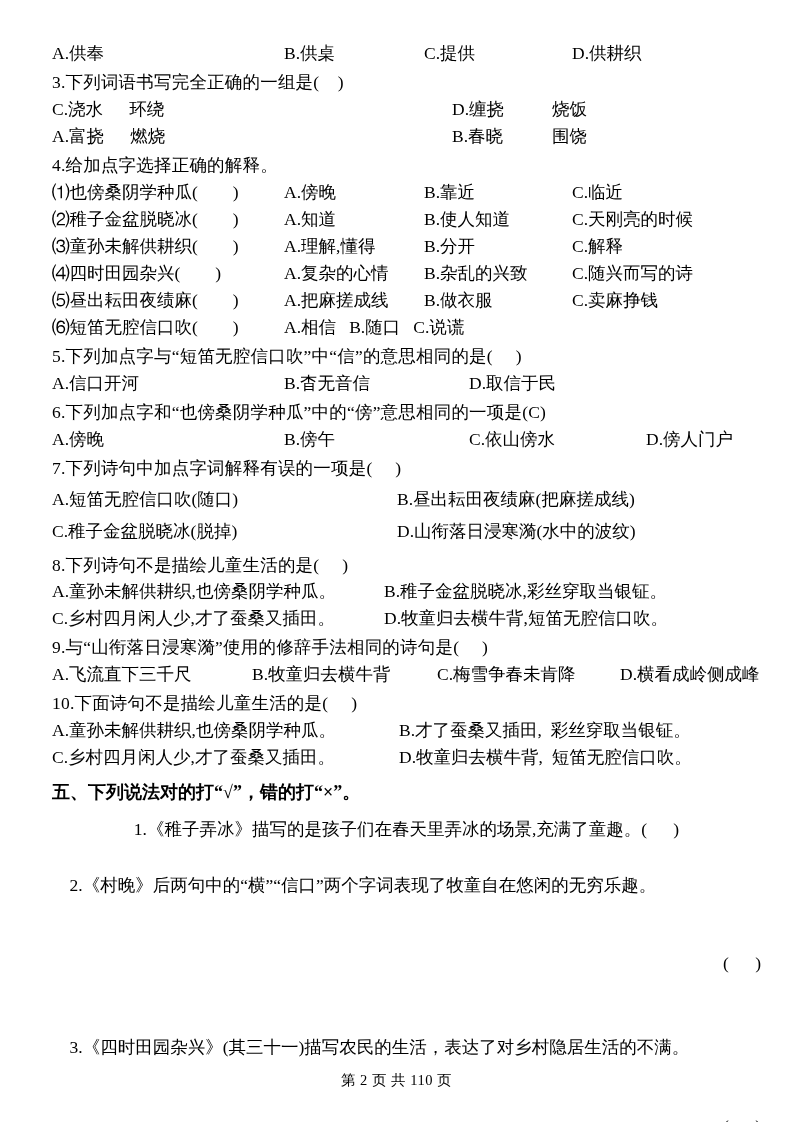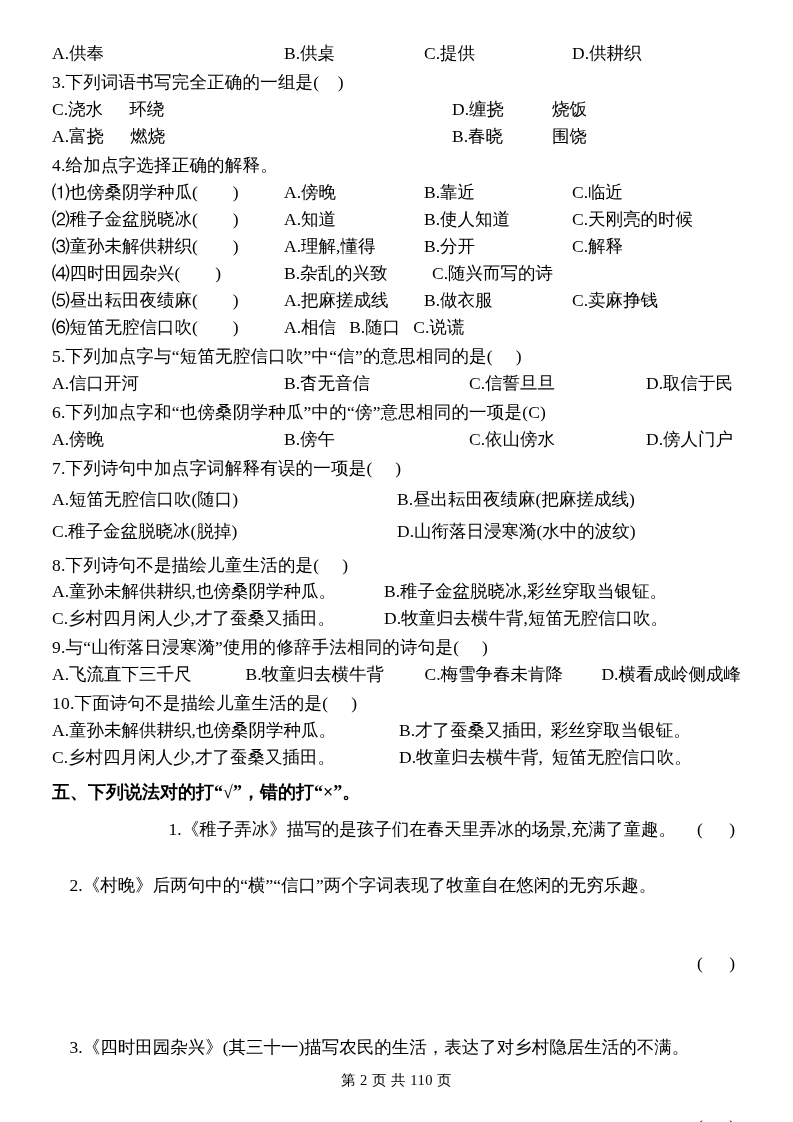--- a/index.html
+++ b/index.html
@@ -13,21 +13,21 @@
     font-family: "Liberation Serif", "DejaVu Serif", serif;
     color: #000000;
     position: relative;
     overflow: hidden;
   }
   .page {
     position: relative;
     width: 793px;
     height: 1122px;
     box-sizing: border-box;
-    padding: 40px 52px 0 52px;
+    padding: 40px 26px 0 52px;
   }
   .line {
     font-size: 17.5px;
     line-height: 1.52;
     white-space: pre;
     letter-spacing: 0.2px;
   }
   .row {
     display: flex;
     font-size: 17.5px;
@@ -55,23 +55,22 @@
     white-space: pre;
   }
   .tf-line {
     font-size: 17.5px;
     line-height: 1.5;
     white-space: pre;
     position: relative;
   }
   .tf-wrap {
     display: flex;
-    justify-content: flex-end;
+    justify-content: center;
     align-items: flex-start;
-    gap: 21px;
   }
   .tf-text { flex: 0 1 auto; }
   .tf-box { flex: 0 0 auto; white-space: pre; padding-right: 6px; }
   .tf-box-right {
     text-align: right;
     white-space: pre;
     padding-right: 6px;
   }
   .footer {
     position: absolute;
@@ -122,39 +121,39 @@
     <span class="w-c">C.天刚亮的时候</span>
   </div>
   <div class="row">
     <span class="w-stem">⑶童孙未解供耕织(        )</span>
     <span class="w-a">A.理解,懂得</span>
     <span class="w-b">B.分开</span>
     <span class="w-c">C.解释</span>
   </div>
   <div class="row">
     <span class="w-stem">⑷四时田园杂兴(        )</span>
+    <span class="w-a">A.复杂的心情</span>
     <span class="w-b">B.杂乱的兴致</span>
     <span class="w-c">C.随兴而写的诗</span>
   </div>
   <div class="row">
     <span class="w-stem">⑸昼出耘田夜绩麻(        )</span>
     <span class="w-a">A.把麻搓成线</span>
     <span class="w-b">B.做衣服</span>
     <span class="w-c">C.卖麻挣钱</span>
   </div>
   <div class="row">
     <span class="w-stem">⑹短笛无腔信口吹(        )</span>
     <span class="w-a">A.相信   B.随口   C.说谎</span>
   </div>
 
   <div class="line q">5.下列加点字与“短笛无腔信口吹”中“信”的意思相同的是(     )</div>
   <div class="row">
     <span class="w-stem">A.信口开河</span>
     <span style="width:185px">B.杳无音信</span>
-    <span style="width:177px">C.信誓旦旦</span>
     <span>D.取信于民</span>
   </div>
 
   <div class="line q">6.下列加点字和“也傍桑阴学种瓜”中的“傍”意思相同的一项是(C)</div>
   <div class="row">
     <span class="w-stem">A.傍晚</span>
     <span style="width:185px">B.傍午</span>
     <span style="width:177px">C.依山傍水</span>
     <span>D.傍人门户</span>
   </div>

